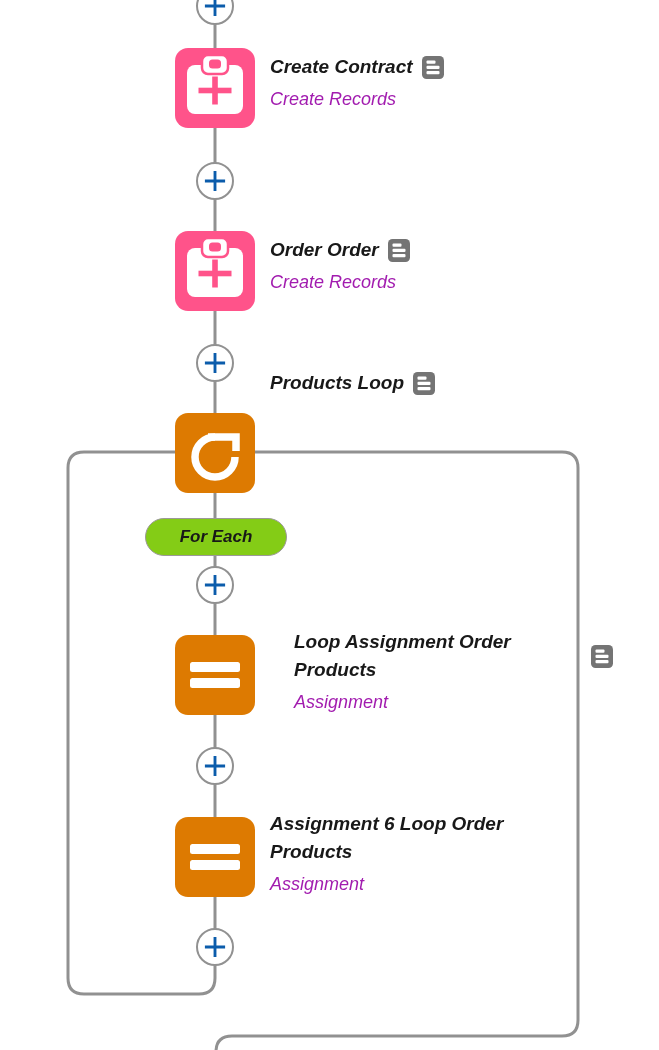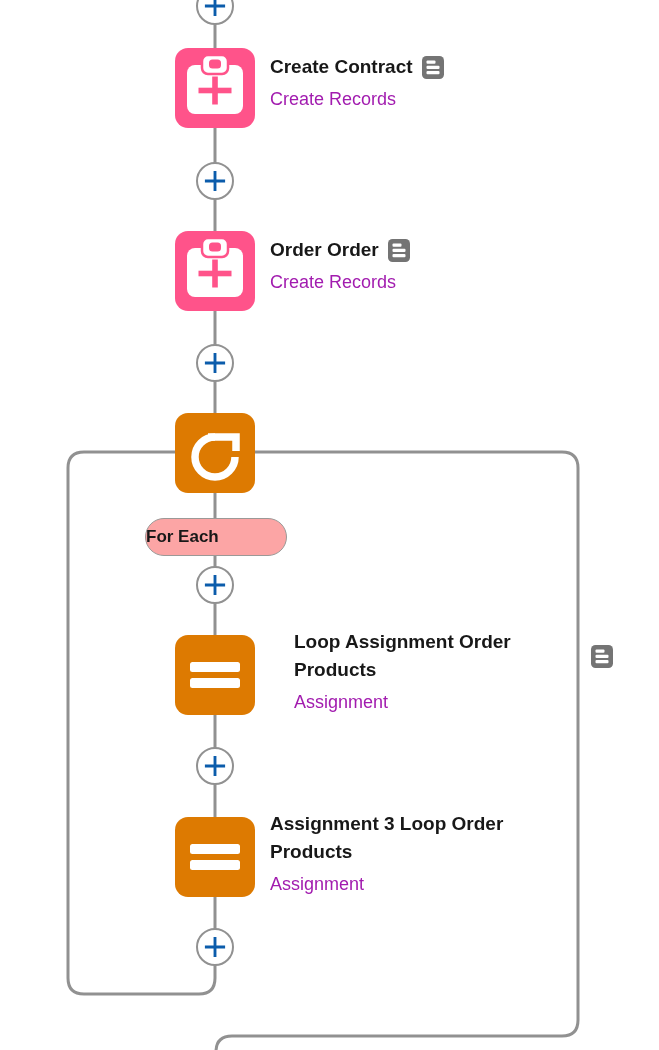--- a/index.html
+++ b/index.html
@@ -1,18 +1,19 @@
 <!DOCTYPE html>
 <html><head>
 <meta charset="utf-8">
 <style>
   html,body{margin:0;padding:0;background:#fff;}
   .canvas{
     position:relative;width:659px;height:1050px;overflow:hidden;background:#ffffff;
     font-family:"Liberation Sans",sans-serif;
+    font-style:italic;
   }
   svg.connectors{position:absolute;left:0;top:0;z-index:1;}
   .plus-btn{
     position:absolute;z-index:3;width:38px;height:38px;border-radius:50%;
     background:#ffffff;border:2.6px solid #919191;box-sizing:border-box;
     display:flex;align-items:center;justify-content:center;padding:0;cursor:pointer;
   }
   .node-icon{
     position:absolute;left:175px;z-index:3;width:80px;height:80px;border:none;
     border-radius:13px;padding:0;cursor:pointer;display:block;
@@ -25,22 +26,22 @@
     font-size:19px;font-weight:bold;color:#181818;line-height:28px;
     display:flex;align-items:flex-start;flex-wrap:wrap;column-gap:9px;
   }
   .node-title .title-text{max-width:275px;}
   .node-subtitle{font-size:18px;color:#a21caf;line-height:27px;margin-top:5px;}
   .doc-icon{display:inline-block;width:22px;height:23px;margin-top:3px;flex:none;}
   .doc-icon svg{display:block;}
   .doc-icon.detached{position:absolute;left:591px;top:645px;z-index:2;margin-top:0;}
   .branch-pill{
     position:absolute;z-index:3;width:142px;height:38px;box-sizing:border-box;
-    background:#fca5a5;border:1.6px solid #9b9997;border-radius:19px;
-    display:flex;align-items:center;justify-content:flex-start;
+    background:#84cc16;border:1.6px solid #9b9997;border-radius:19px;
+    display:flex;align-items:center;justify-content:center;
     font-size:17px;font-weight:bold;color:#181818;
   }
   
   .pos-plus-0{left:196px;top:-13px;}
   .pos-plus-1{left:196px;top:162px;}
   .pos-plus-2{left:196px;top:344px;}
   .pos-plus-3{left:196px;top:566px;}
   .pos-plus-4{left:196px;top:747px;}
   .pos-plus-5{left:196px;top:928px;}
   .pos-icon-0{top:48px;}
@@ -147,20 +148,31 @@
     <div class="node-subtitle">Create Records</div>
   </div>
 
   <button class="node-icon orange pos-icon-2">
     <svg viewBox="0 0 80 80">
       <path d="M 40 24 A 20 20 0 1 0 60 44" fill="none" stroke="#ffffff" stroke-width="7.5"></path>
       <path d="M 33 24 H 61 V 38" fill="none" stroke="#ffffff" stroke-width="7.5"></path>
     </svg>
   </button>
   <div class="node-label pos-label-2">
+    <div class="node-title">
+      <span class="title-text">Products Loop</span>
+      <span class="doc-icon">
+        <svg width="22" height="23" viewBox="0 0 22 23">
+          <rect x="0" y="0" width="22" height="23" rx="4.5" fill="#747474"></rect>
+          <rect x="4.5" y="4.5" width="9" height="3.2" rx="1" fill="#ffffff"></rect>
+          <rect x="4.5" y="9.8" width="13" height="3.2" rx="1" fill="#ffffff"></rect>
+          <rect x="4.5" y="15.1" width="13" height="3.2" rx="1" fill="#ffffff"></rect>
+        </svg>
+      </span>
+    </div>
   </div>
 
   <div class="branch-pill pos-pill-foreach">
     <span>For Each</span>
   </div>
 
   <button class="node-icon orange pos-icon-3">
     <svg viewBox="0 0 80 80">
       <rect x="15" y="27" width="50" height="10" rx="2.5" fill="#ffffff"></rect>
       <rect x="15" y="43" width="50" height="10" rx="2.5" fill="#ffffff"></rect>
@@ -182,18 +194,18 @@
   </span>
 
   <button class="node-icon orange pos-icon-4">
     <svg viewBox="0 0 80 80">
       <rect x="15" y="27" width="50" height="10" rx="2.5" fill="#ffffff"></rect>
       <rect x="15" y="43" width="50" height="10" rx="2.5" fill="#ffffff"></rect>
     </svg>
   </button>
   <div class="node-label pos-label-4">
     <div class="node-title">
-      <span class="title-text">Assignment 3 Loop Order Products</span>
+      <span class="title-text">Assignment 6 Loop Order Products</span>
     </div>
     <div class="node-subtitle">Assignment</div>
   </div>
 
 </div>
 
 </body></html>

